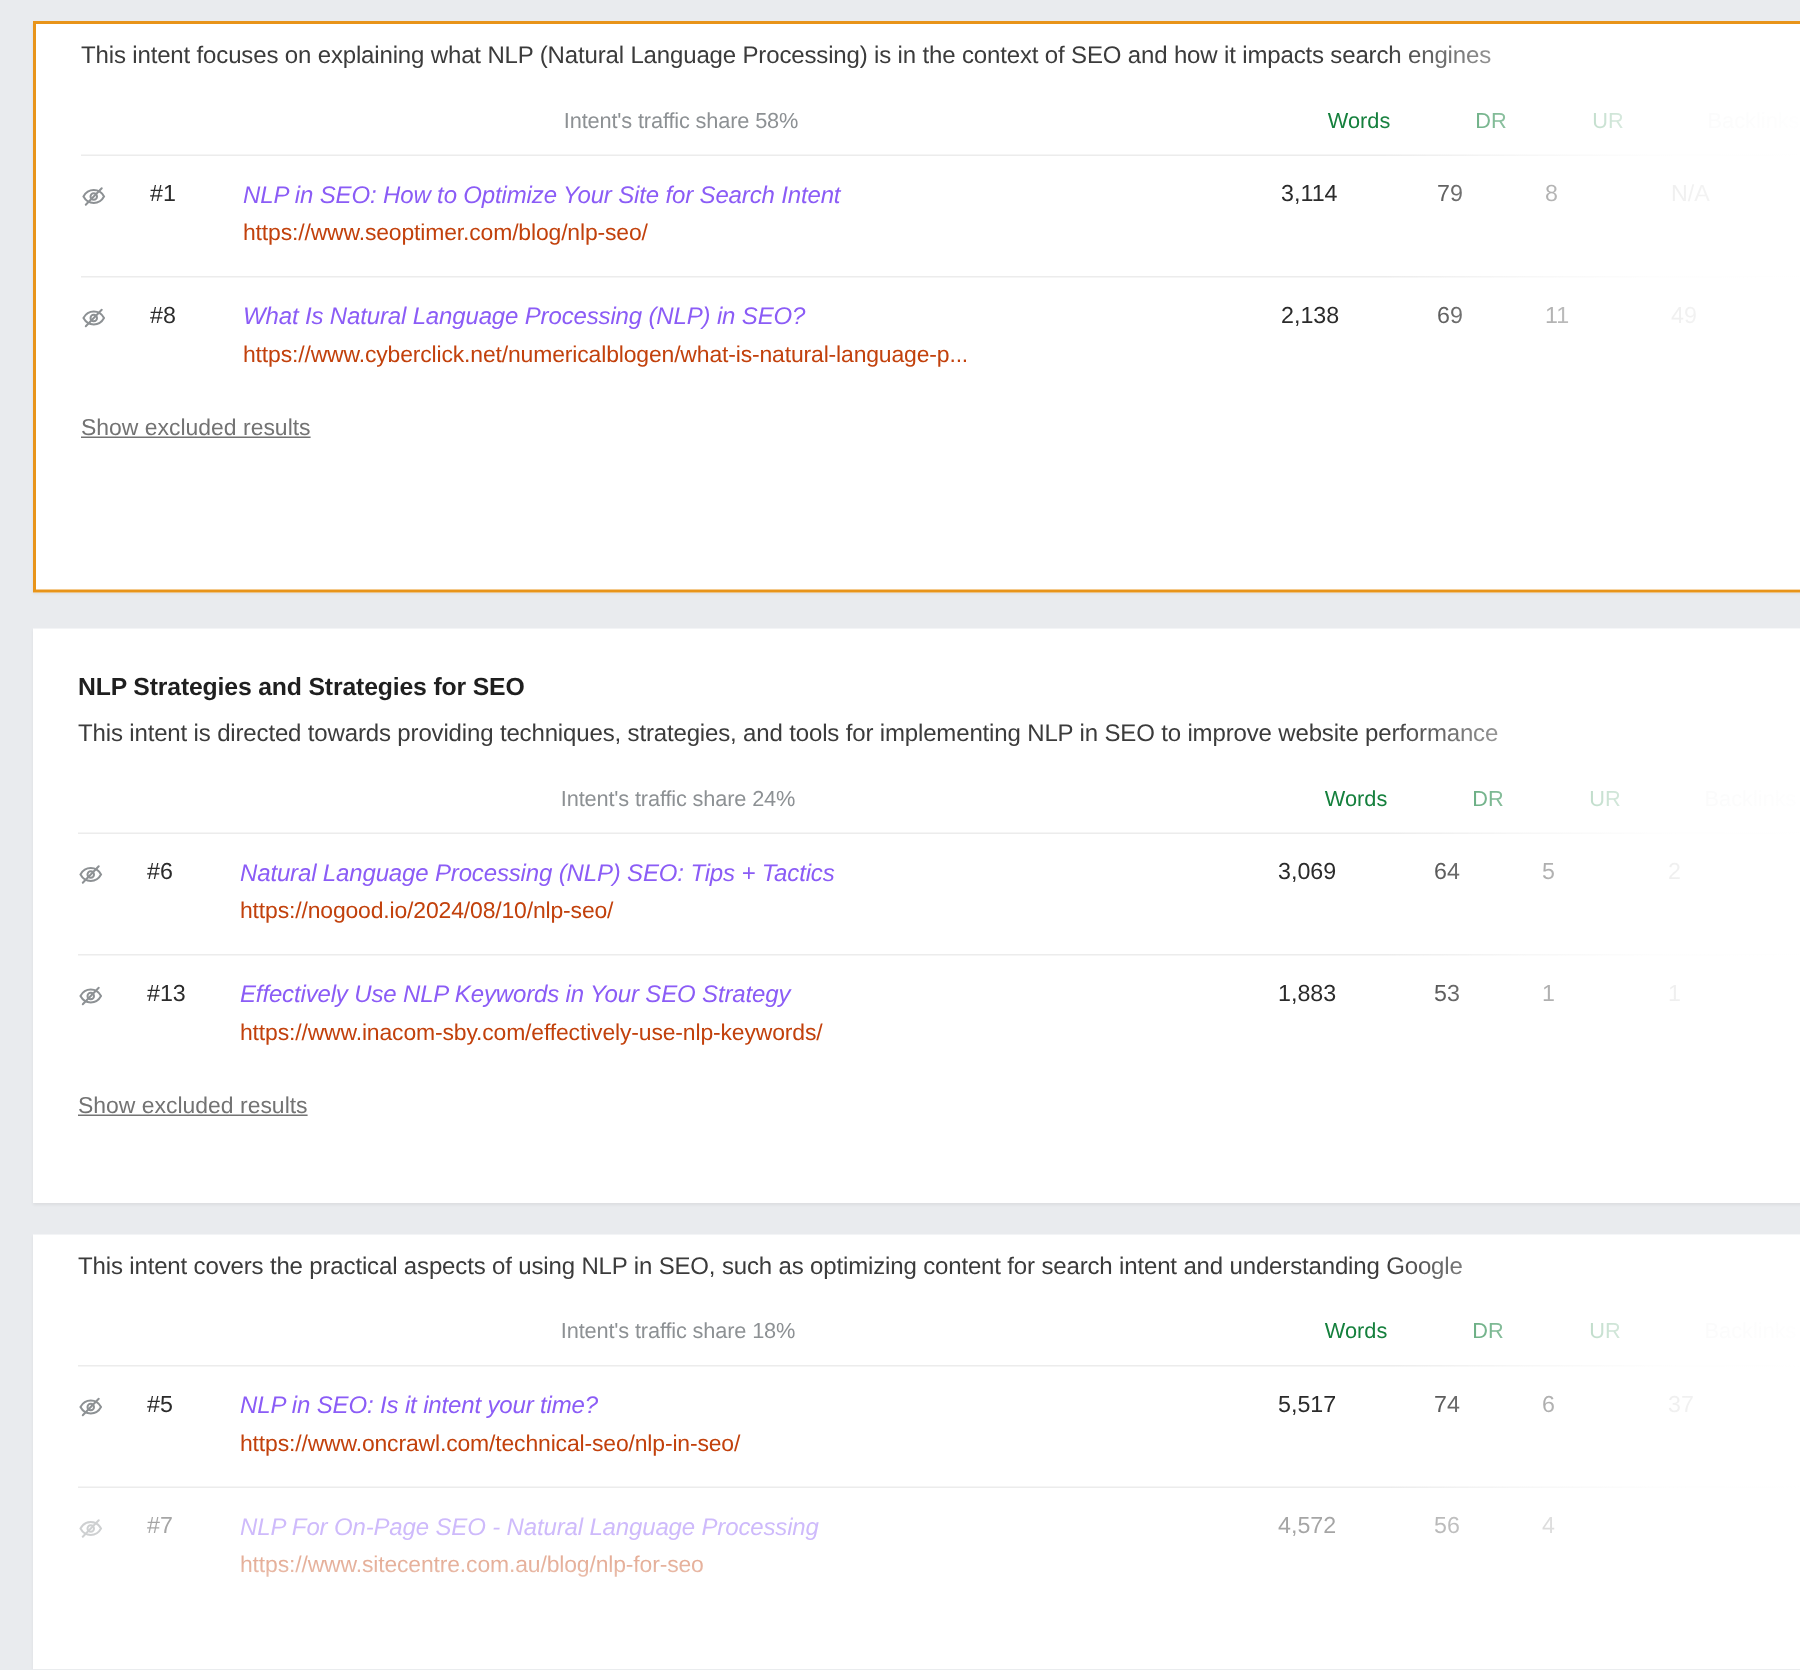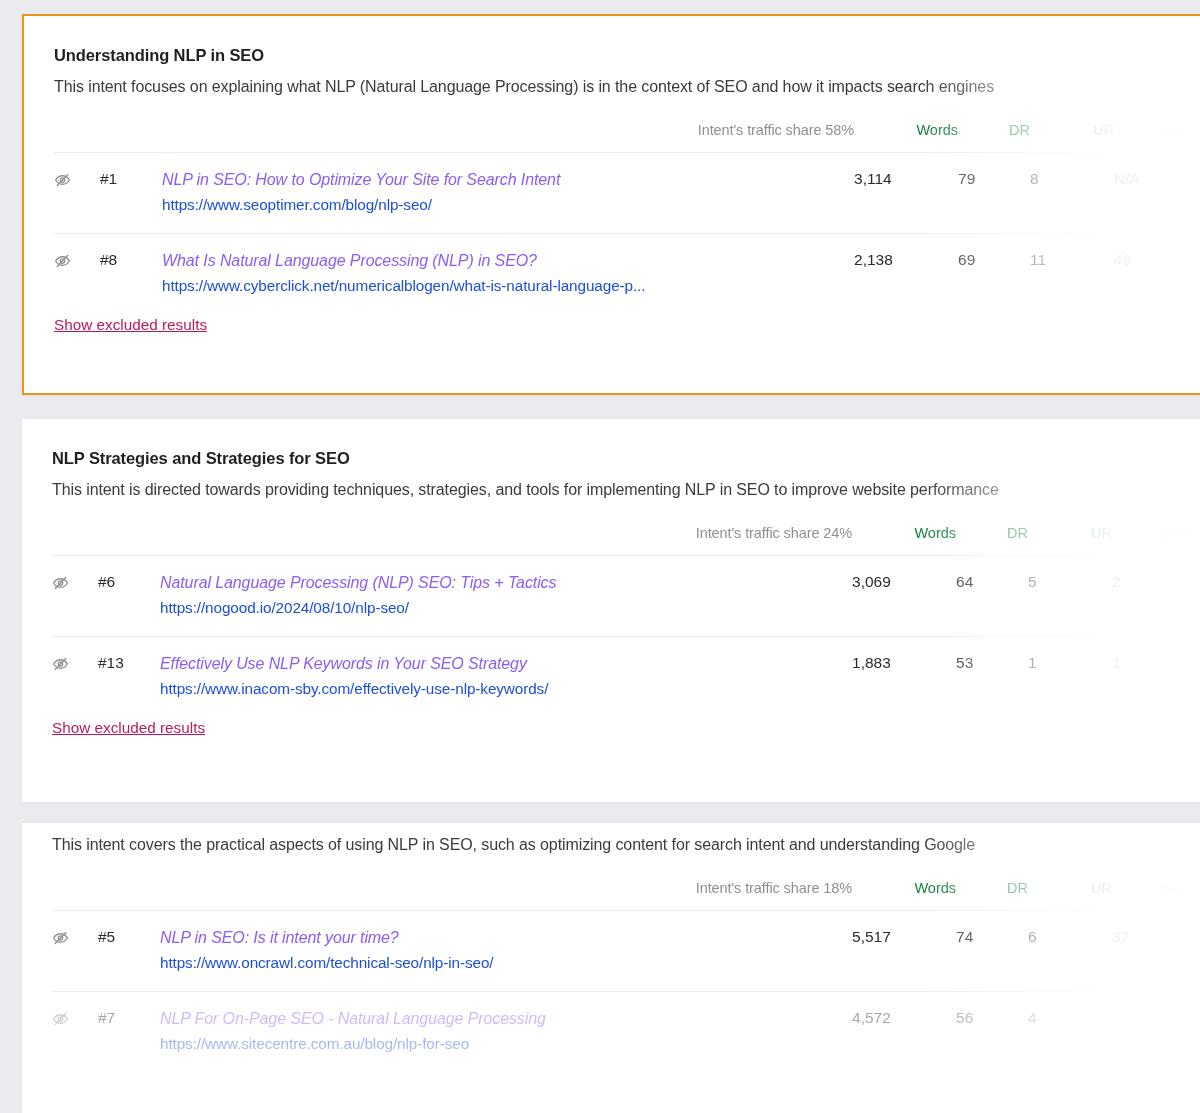--- a/index.html
+++ b/index.html
@@ -83,21 +83,21 @@
   .tbl col.c-main  { width: 692px; }
   .tbl col.c-words { width: 104px; }
   .tbl col.c-dr    { width: 72px; }
   .tbl col.c-ur    { width: 84px; }
   .tbl col.c-bl    { width: 110px; }
 
   .tbl thead th {
     font-size: 14.5px;
     font-weight: normal;
     color: #8d9194;
-    text-align: right;
+    text-align: center;
     padding: 0 0 14px 0;
     vertical-align: bottom;
     white-space: nowrap;
   }
   .tbl thead th.share {
     padding-left: 0;
     letter-spacing: -0.1px;
   }
   .tbl thead th.num { color: #15803d; }
   .tbl thead th.bl  { color: #b9bdc0; }
@@ -122,21 +122,21 @@
     color: #8b5cf6;
     font-size: 16px;
     text-decoration: none;
     line-height: 1.25;
     white-space: nowrap;
     letter-spacing: -0.1px;
     font-style: italic;
   }
   .res-url {
     display: block;
-    color: #1d4ed8;
+    color: #c2410c;
     font-size: 15.3px;
     text-decoration: none;
     margin-top: 5px;
     line-height: 1.25;
     white-space: nowrap;
     letter-spacing: -0.1px;
   }
 
   .eye-icon {
     display: inline-block;
@@ -145,24 +145,24 @@
     cursor: pointer;
   }
   .eye-icon svg { display: block; width: 17px; height: 14px; }
 
   .num-cell { color: #2b2b2b; font-size: 15.5px; white-space: nowrap; }
   .bl-cell  { color: #c6cace; font-size: 15.5px; white-space: nowrap; }
 
   .show-excluded {
     display: inline-block;
     font-size: 15.3px;
-    color: #be185d;
+    color: #737373;
     text-decoration: underline;
     cursor: pointer;
-    margin-top: 2px;
+    margin-top: 12px;
   }
 
   
   .bottom-fade {
     position: absolute;
     left: 0; right: 0; bottom: 0;
     height: 72px;
     background: linear-gradient(to bottom,
       rgba(255,255,255,0) 0%,
       rgba(255,255,255,0.72) 55%,
@@ -177,21 +177,20 @@
   }
 </style>
 </head>
 <body>
 
 <div id="app">
 
   <div class="card selected card-shadow" style="top:14px; height:381px;">
     <div class="right-fade"></div>
     <div class="inner">
-      <div class="card-title">Understanding NLP in SEO</div>
       <div class="card-desc">This intent focuses on explaining what NLP (Natural Language Processing) is in the context of SEO and how it impacts search engines</div>
 
       <table class="tbl">
         <colgroup>
           <col class="c-eye">
             <col class="c-pos">
             <col class="c-main">
           <col class="c-words">
             <col class="c-dr">
             <col class="c-ur">

